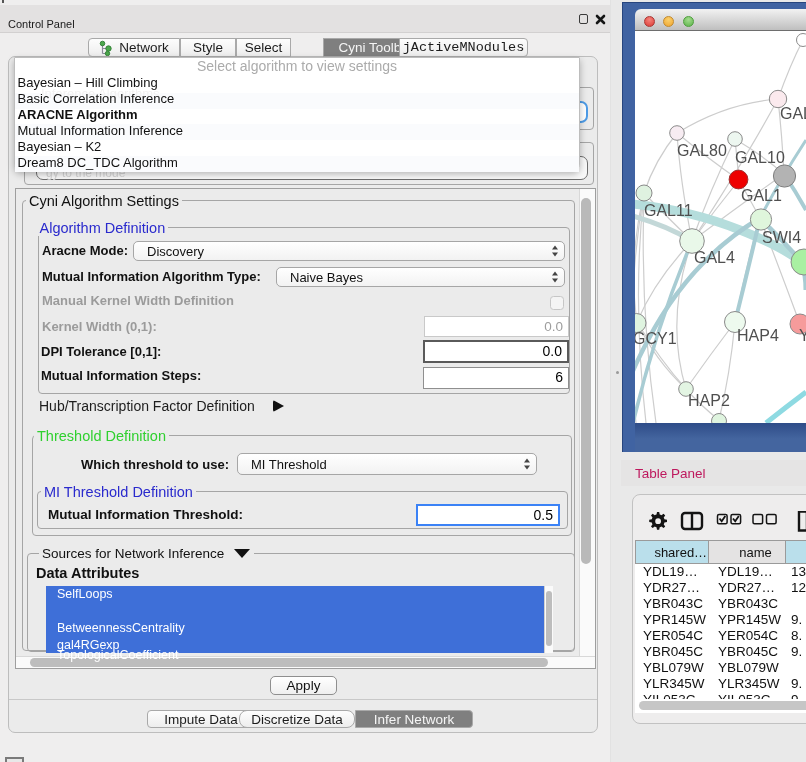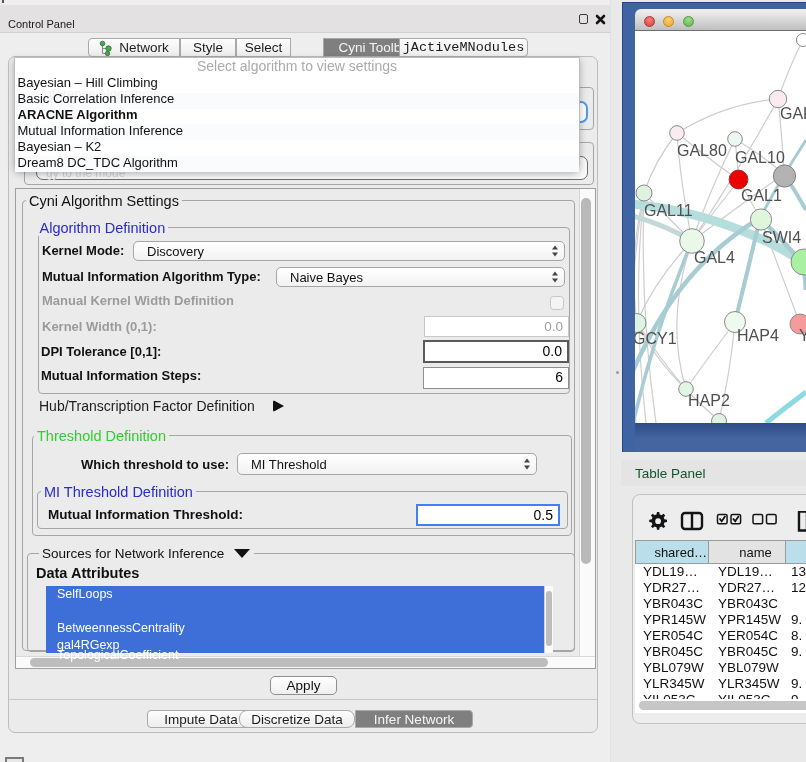--- a/index.html
+++ b/index.html
@@ -85,21 +85,21 @@
 
 <div class="abs" style="left:16px;top:656px;width:579px;height:12px;background:#FAFAFA;border-top:1px solid #D8D8D8;box-sizing:border-box;"></div>
 <div class="abs" style="left:30px;top:658px;width:518px;height:9px;background:#BDBDBD;border-radius:4.5px;"></div>
 
 <div class="group" style="left:22px;top:200px;width:553px;height:451px;"></div>
 <div class="gtitle" style="left:26px;top:192.5px;color:#111;font-size:14.5px;">Cyni Algorithm Settings</div>
 
 <div class="group" style="left:38px;top:227px;width:532px;height:167px;"></div>
 <div class="gtitle" style="left:36.5px;top:220px;color:#2A2ACD;font-size:14.5px;">Algorithm Definition</div>
 
-<div class="lbl bold" style="left:42px;top:243px;font-size:13px;color:#111;">Kernel Mode:</div>
+<div class="lbl bold" style="left:42px;top:243px;font-size:13px;color:#111;">Aracne Mode:</div>
 <div class="combo" style="left:133px;top:241px;width:432px;height:20px;">
     <span class="ct">Discovery</span>
     <span class="updown"></span>
   </div>
 
 <div class="lbl bold" style="left:42px;top:269px;font-size:13px;color:#111;">Mutual Information Algorithm Type:</div>
 <div class="combo" style="left:276px;top:266.5px;width:289px;height:20px;">
     <span class="ct">Naive Bayes</span>
     <span class="updown"></span>
   </div>
@@ -256,21 +256,21 @@
     <text x="633" y="344">GCY1</text>
     <text x="737" y="341">HAP4</text>
     <text x="799" y="341">Y</text>
     <text x="688" y="406">HAP2</text>
   </g>
 </svg>
 
 <div class="abs" style="left:616px;top:371px;width:3px;height:3px;background:#9A9A9A;border-radius:50%;"></div>
 
 <div class="abs" style="left:621px;top:460px;width:185px;height:26px;background:#E5E4E4;"></div>
-<div class="lbl" style="left:635px;top:466px;font-size:13.5px;color:#14532d;">Table Panel</div>
+<div class="lbl" style="left:635px;top:466px;font-size:13.5px;color:#be185d;">Table Panel</div>
 
 <div class="abs" style="left:632px;top:494px;width:182px;height:230px;background:#EEEDED;border:1px solid #C2C2C2;border-radius:8px;box-sizing:border-box;overflow:hidden;" id="tablebox">
 
   <svg width="180" height="40" style="position:absolute;left:0;top:16px;" viewBox="632 510 180 40">
     <g fill="#141414">
       <path d="M656 511 l2.2 0 .5 2.6 a6 6 0 0 1 1.7 .7 l2.2-1.5 1.6 1.6-1.5 2.2a6 6 0 0 1 .7 1.7l2.6 .5 0 2.2-2.6 .5a6 6 0 0 1-.7 1.7l1.5 2.2-1.6 1.6-2.2-1.5a6 6 0 0 1-1.7 .7l-.5 2.6-2.2 0-.5-2.6a6 6 0 0 1-1.7-.7l-2.2 1.5-1.6-1.6 1.5-2.2a6 6 0 0 1-.7-1.7l-2.6-.5 0-2.2 2.6-.5a6 6 0 0 1 .7-1.7l-1.5-2.2 1.6-1.6 2.2 1.5a6 6 0 0 1 1.7-.7z M657.1 517.3 a2.9 2.9 0 1 0 0 5.8 2.9 2.9 0 0 0 0-5.8z" fill-rule="evenodd"></path>
     </g>
     <rect x="681" y="512" width="20" height="16" rx="3" fill="none" stroke="#141414" stroke-width="2.4"></rect>
     <line x1="691" y1="512" x2="691" y2="528" stroke="#141414" stroke-width="2.4"></line>
     <g fill="none" stroke="#141414" stroke-width="1.5">

